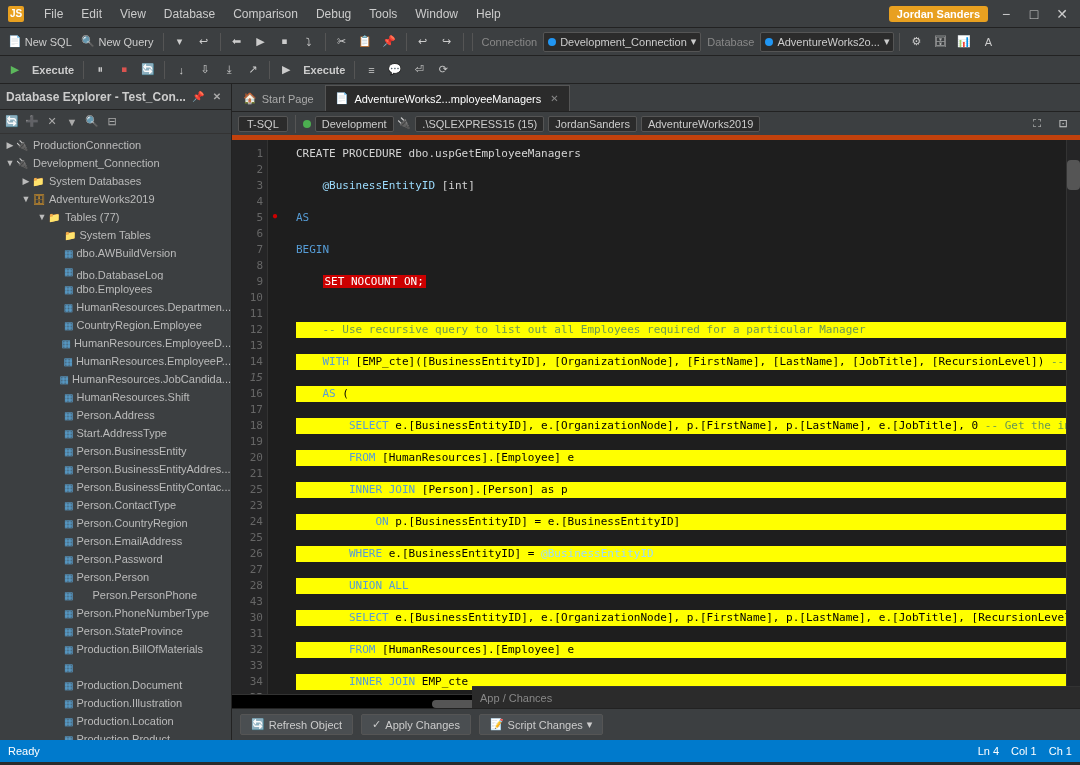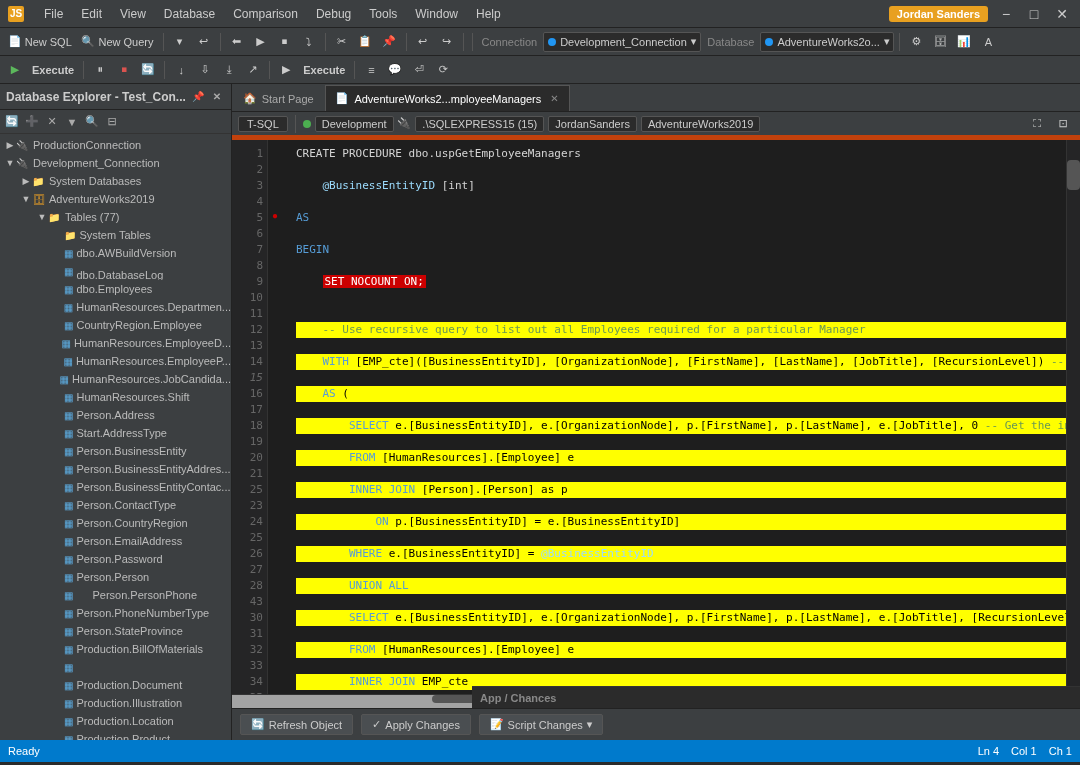--- a/index.html
+++ b/index.html
@@ -681,21 +681,21 @@
 
 <span style="display:block; min-width:800px;"></span>
 
 </div>
 
       <div class="scrollbar-v">
         <div style="height:30px; background:#555; margin-top:20px; border-radius:4px;"></div>
       </div>
     </div>
 
-    <div style="height:14px; background:#a3a3a3; display:flex; align-items:flex-start; border-top:1px solid #333; position:relative;font-weight:bold;">
+    <div style="height:14px; background:#000000; display:flex; align-items:flex-end; border-top:1px solid #333; position:relative;">
       <div style="position:absolute; bottom:0; left:240px; right:0; background:#2b2b2b; height:22px; display:flex; align-items:center; padding:0 8px; gap:12px; font-size:11px; color:#888; border-top:1px solid #333;">
         <span>App / Chances</span>
       </div>
       <div style="width:60px; height:8px; background:#555; margin-left:200px; border-radius:4px;"></div>
     </div>
 
     <div class="action-bar">
       <button class="action-btn">
         <span>🔄</span>
         <span>Refresh Object</span>

